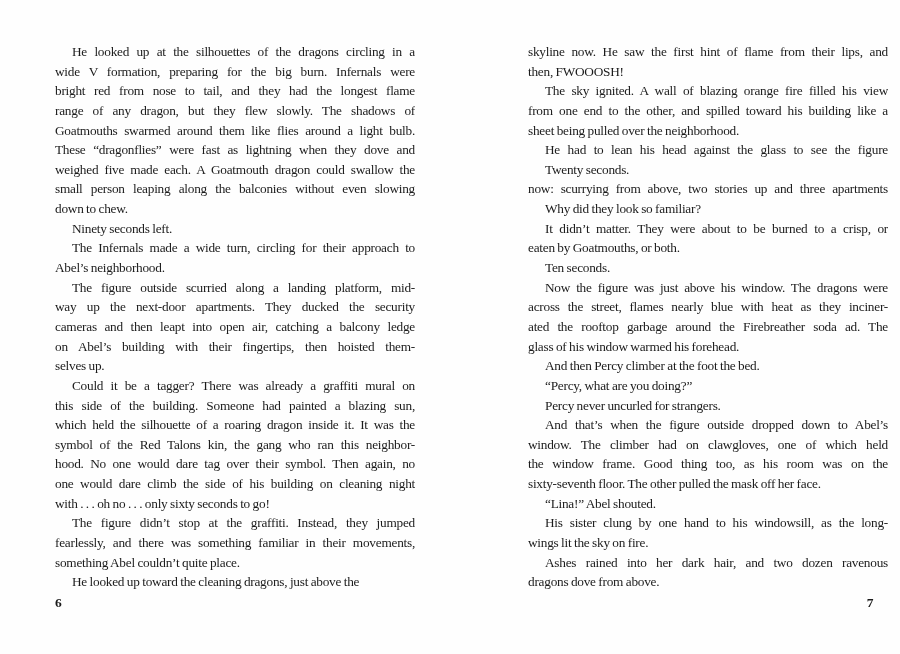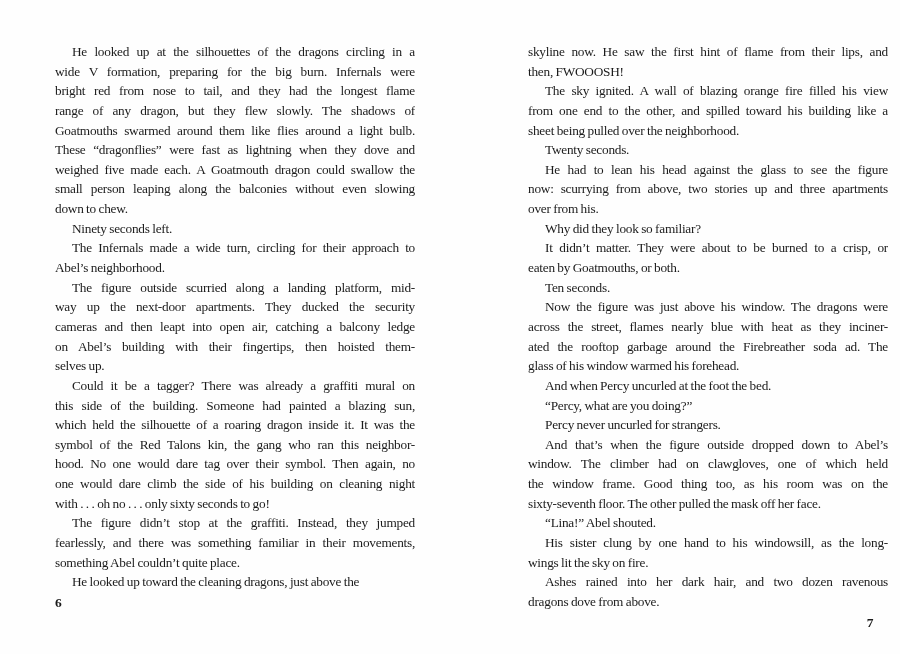--- a/index.html
+++ b/index.html
@@ -92,33 +92,32 @@
     <div class="folio folio-left">6</div>
   </div>
 
   <div class="page page-right">
     <div class="text-block" id="right-text">
         <div class="line">skyline now. He saw the first hint of flame from their lips, and</div>
         <div class="line no-just">then, FWOOOSH!</div>
         <div class="line indent">The sky ignited. A wall of blazing orange fire filled his view</div>
         <div class="line">from one end to the other, and spilled toward his building like a</div>
         <div class="line no-just">sheet being pulled over the neighborhood.</div>
+        <div class="line indent">He had to lean his head against the glass to see the figure</div>
         <div class="line indent no-just">Twenty seconds.</div>
-        <div class="line indent">He had to lean his head against the glass to see the figure</div>
         <div class="line">now: scurrying from above, two stories up and three apartments</div>
-        <div class="line no-just">over from his.</div>
         <div class="line indent no-just">Why did they look so familiar?</div>
         <div class="line indent">It didn’t matter. They were about to be burned to a crisp, or</div>
         <div class="line no-just">eaten by Goatmouths, or both.</div>
         <div class="line indent no-just">Ten seconds.</div>
         <div class="line indent">Now the figure was just above his window. The dragons were</div>
         <div class="line">across the street, flames nearly blue with heat as they inciner-</div>
         <div class="line">ated the rooftop garbage around the Firebreather soda ad. The</div>
         <div class="line no-just">glass of his window warmed his forehead.</div>
-        <div class="line indent no-just">And when Percy uncurled at the foot the bed.</div>
+        <div class="line indent no-just">And then Percy climber at the foot the bed.</div>
         <div class="line indent no-just">“Percy, what are you doing?”</div>
         <div class="line indent no-just">Percy never uncurled for strangers.</div>
         <div class="line indent">And that’s when the figure outside dropped down to Abel’s</div>
         <div class="line">window. The climber had on clawgloves, one of which held</div>
         <div class="line">the window frame. Good thing too, as his room was on the</div>
         <div class="line no-just">sixty-seventh floor. The other pulled the mask off her face.</div>
         <div class="line indent no-just">“Lina!” Abel shouted.</div>
         <div class="line indent">His sister clung by one hand to his windowsill, as the long-</div>
         <div class="line no-just">wings lit the sky on fire.</div>
         <div class="line indent">Ashes rained into her dark hair, and two dozen ravenous</div>

